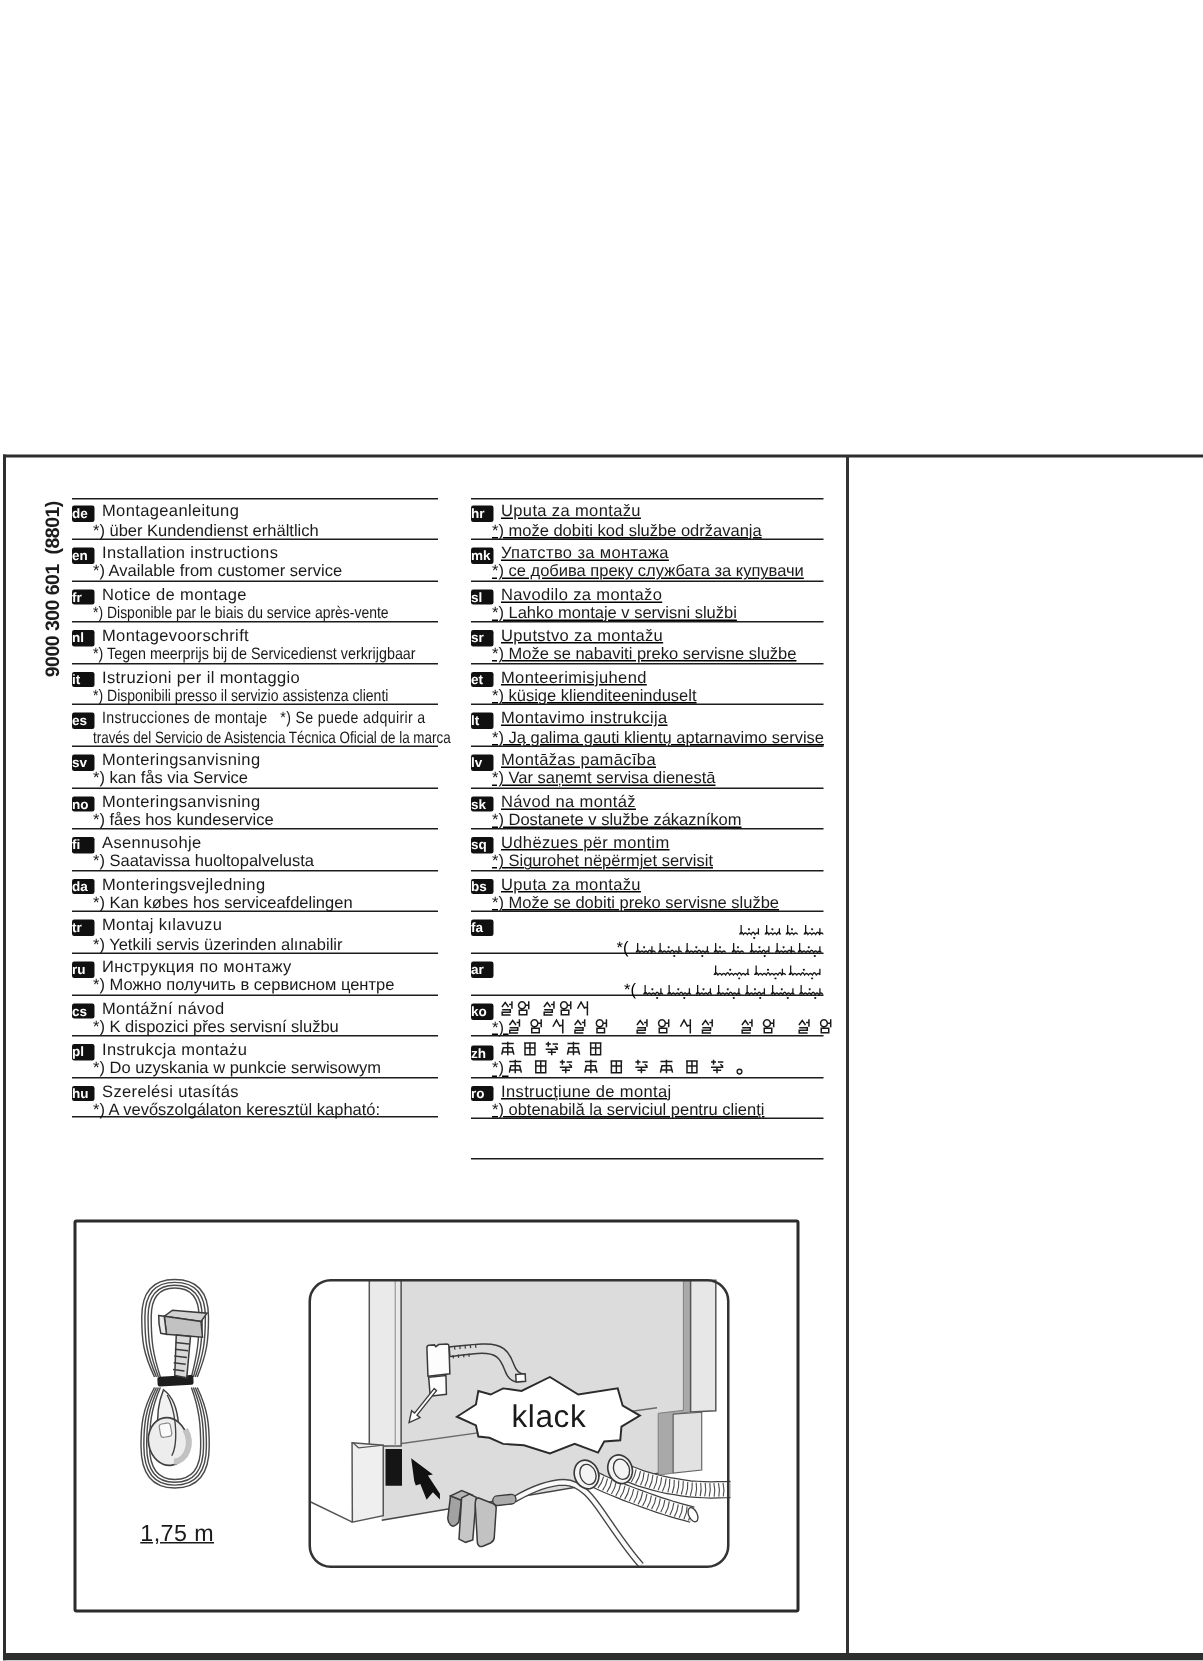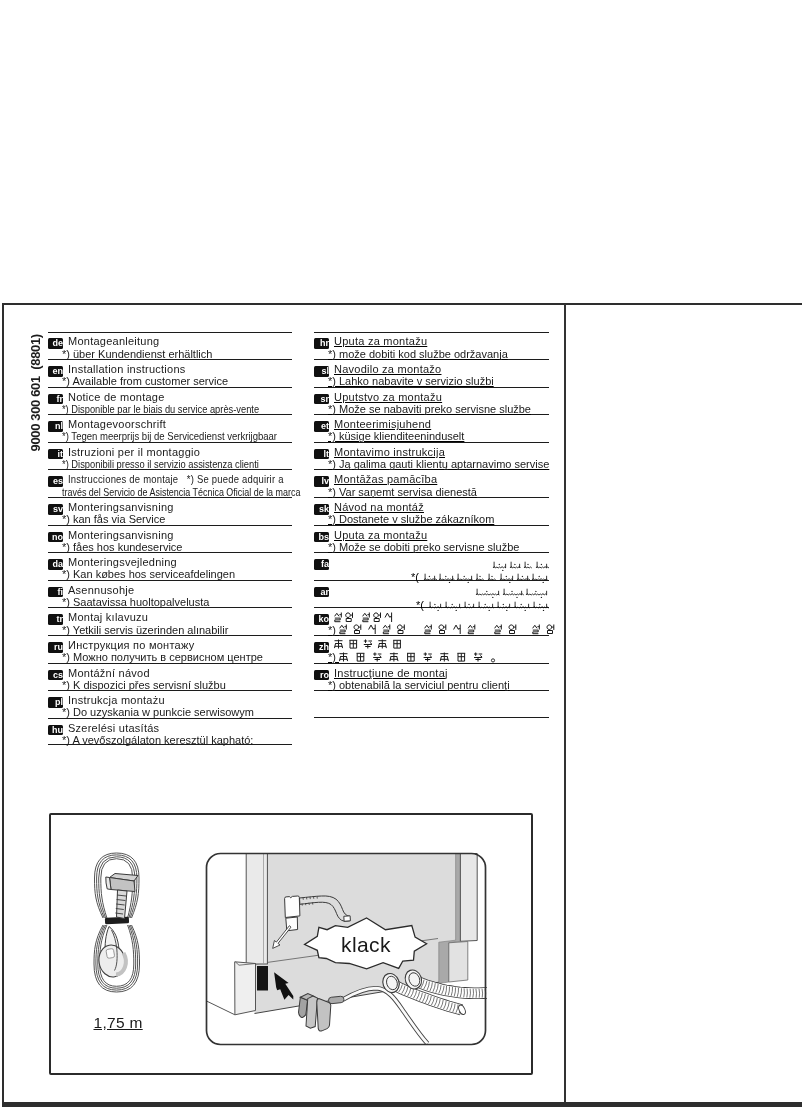--- a/index.html
+++ b/index.html
@@ -11,21 +11,21 @@
 .code{position:absolute;left:-21px;top:388px;width:113px;height:14px;line-height:14px;
  font-size:13px;font-weight:bold;color:#1c1c1c;letter-spacing:-0.35px;white-space:nowrap;
  transform:rotate(-90deg);text-align:center;}
 .colL{position:absolute;left:48px;top:331.5px;width:243.5px;}
 .colR{position:absolute;left:314px;top:331.5px;width:234.5px;text-decoration:underline;}
 .blk{height:27.6px;border-top:1.5px solid #1c1c1c;padding-top:2.9px;}
 .colL>.blk:last-child,.colR>.blk:last-child{border-bottom:1.5px solid #1c1c1c;}
 .l1,.l2{height:12.3px;line-height:12.3px;font-size:11px;color:#1a1a1a;white-space:nowrap;letter-spacing:0.25px;}
 .l2{letter-spacing:0;margin-left:14px;}
 .tag{display:inline-block;width:15px;height:10.6px;line-height:10.9px;background:#101010;color:#fff;
- font-size:9px;font-weight:bold;text-align:right;border-radius:1.5px;margin-right:5px;
+ font-size:9px;font-weight:bold;text-align:left;border-radius:1.5px;margin-right:5px;
  vertical-align:-1px;letter-spacing:0;}
 .sqz{display:inline-block;transform-origin:0 50%;white-space:nowrap;}
 .pr{position:relative;}
 .rt{position:absolute;right:0;top:1.5px;}
 .rt svg{vertical-align:-2px;}
 .gi{vertical-align:-1.5px;}
 .st{font-size:11px;}
 .aq{fill:none;stroke:#151515;stroke-width:0.85px;}
 .ad{fill:#1a1a1a;stroke:none;}
 .kq path{fill:none;stroke:#1a1a1a;stroke-width:1px;}
@@ -63,28 +63,28 @@
     </div>
 <div class="blk">
       <div class="l1"><span class="tag">sv</span>Monteringsanvisning</div>
       <div class="l2">*) kan fås via Service</div>
     </div>
 <div class="blk">
       <div class="l1"><span class="tag">no</span>Monteringsanvisning</div>
       <div class="l2">*) fåes hos kundeservice</div>
     </div>
 <div class="blk">
+      <div class="l1"><span class="tag">fi</span>Asennusohje</div>
+      <div class="l2">*) Saatavissa huoltopalvelusta</div>
+    </div>
+<div class="blk">
       <div class="l1"><span class="tag">da</span>Monteringsvejledning</div>
       <div class="l2">*) Kan købes hos serviceafdelingen</div>
     </div>
 <div class="blk">
-      <div class="l1"><span class="tag">fi</span>Asennusohje</div>
-      <div class="l2">*) Saatavissa huoltopalvelusta</div>
-    </div>
-<div class="blk">
       <div class="l1"><span class="tag">tr</span>Montaj kılavuzu</div>
       <div class="l2">*) Yetkili servis üzerinden alınabilir</div>
     </div>
 <div class="blk">
       <div class="l1"><span class="tag">ru</span>Инструкция по монтажу</div>
       <div class="l2">*) Можно получить в сервисном центре</div>
     </div>
 <div class="blk">
       <div class="l1"><span class="tag">cs</span>Montážní návod</div>
       <div class="l2">*) K dispozici přes servisní službu</div>
@@ -98,42 +98,50 @@
       <div class="l2">*) A vevőszolgálaton keresztül kapható:</div>
     </div>
 </div>
 
 <div class="colR">
 <div class="blk">
       <div class="l1"><span class="tag">hr</span>Uputa za montažu</div>
       <div class="l2">*) može dobiti kod službe održavanja</div>
     </div>
 <div class="blk">
+      <div class="l1"><span class="tag">mk</span>Упатство за монтажа</div>
+      <div class="l2">*) се добива преку службата за купувачи</div>
+    </div>
+<div class="blk">
       <div class="l1"><span class="tag">sl</span>Navodilo za montažo</div>
-      <div class="l2">*) Lahko nabavite v servizio službi</div>
+      <div class="l2">*) Lahko montaje v servisni službi</div>
     </div>
 <div class="blk">
       <div class="l1"><span class="tag">sr</span>Uputstvo za montažu</div>
       <div class="l2">*) Može se nabaviti preko servisne službe</div>
     </div>
 <div class="blk">
       <div class="l1"><span class="tag">et</span>Monteerimisjuhend</div>
       <div class="l2">*) küsige klienditeeninduselt</div>
     </div>
 <div class="blk">
       <div class="l1"><span class="tag">lt</span>Montavimo instrukcija</div>
       <div class="l2">*) Ją galima gauti klientų aptarnavimo servise</div>
     </div>
 <div class="blk">
       <div class="l1"><span class="tag">lv</span>Montāžas pamācība</div>
       <div class="l2">*) Var saņemt servisa dienestā</div>
     </div>
 <div class="blk">
       <div class="l1"><span class="tag">sk</span>Návod na montáž</div>
       <div class="l2">*) Dostanete v službe zákazníkom</div>
+    </div>
+<div class="blk">
+      <div class="l1"><span class="tag">sq</span>Udhëzues për montim</div>
+      <div class="l2">*) Sigurohet nëpërmjet servisit</div>
     </div>
 <div class="blk">
       <div class="l1"><span class="tag">bs</span>Uputa za montažu</div>
       <div class="l2">*) Može se dobiti preko servisne službe</div>
     </div>
 <div class="blk">
       <div class="l1 pr"><span class="tag">fa</span><span class="rt"><svg width="57" height="13" viewBox="0 0 57 13">
             <g transform="translate(1,2)">
               <path d="M0.0,8.0q1.3,-3.0 2.6,0q1.3,-2.0 2.6,0q1.3,-2.0 2.6,0q1.3,-3.0 2.6,0q1.3,-2.0 2.6,0 M1.1,8.0v-6.3 M12.6,8.0v-4.2 M17.0,8.0q1.3,-3.0 2.6,0q1.3,-2.0 2.6,0q1.3,-2.0 2.6,0q1.3,-3.0 2.6,0 M18.1,8.0v-6.3 M26.6,8.0v-4.2 M31.0,8.0q1.3,-3.0 2.6,0q1.3,-2.0 2.6,0q1.3,-2.0 2.6,0 M32.1,8.0v-6.3 M43.0,8.0q1.3,-3.0 2.6,0q1.3,-2.0 2.6,0q1.3,-2.0 2.6,0q1.3,-3.0 2.6,0q1.3,-2.0 2.6,0 M44.1,8.0v-6.3 M53.6,8.0v-4.2" class="aq"></path>
               <path d="M6.3,3.8a0.65,0.65 0 1 0 0.01,0z M9.8,9.7a0.65,0.65 0 1 0 0.01,0z M21.9,3.8a0.65,0.65 0 1 0 0.01,0z M35.0,3.8a0.65,0.65 0 1 0 0.01,0z M48.4,3.8a0.65,0.65 0 1 0 0.01,0z" class="ad"></path>

